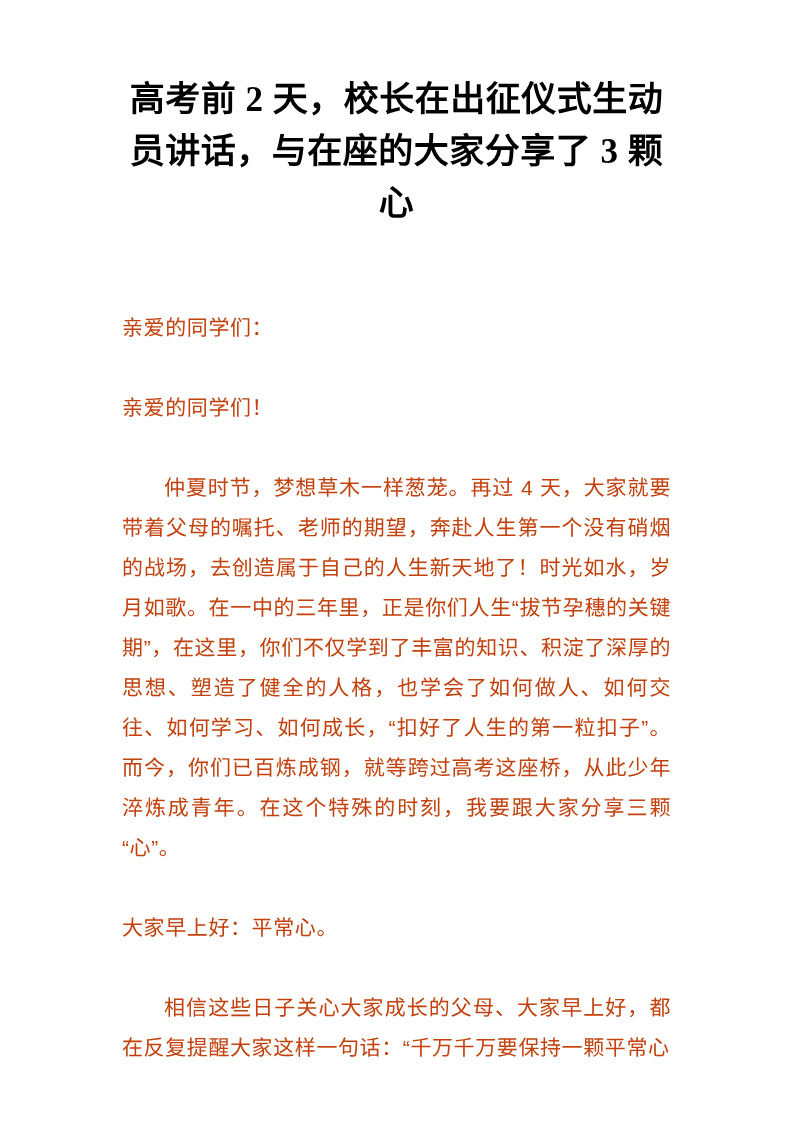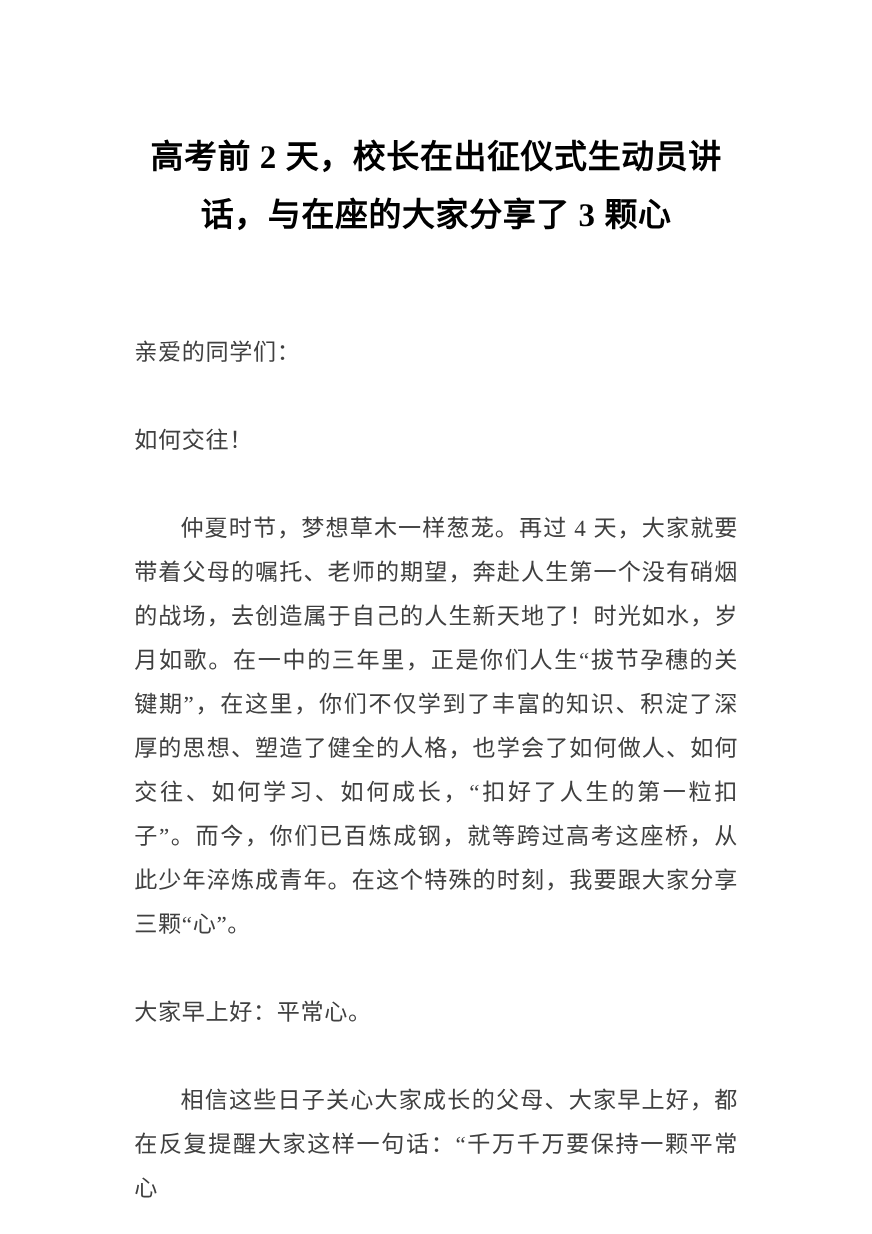--- a/index.html
+++ b/index.html
@@ -22,38 +22,38 @@
   .doc-body {
     position: absolute;
     left: 122px;
     top: 0;
     width: 549px;
   }
 
   
   .doc-title {
     margin: 0;
-    padding-top: 118px;
+    padding-top: 74px;
     font-family: "Liberation Serif", "DejaVu Serif", serif;
     font-weight: bold;
-    font-size: 30px;
+    font-size: 35px;
     line-height: 52px;
     color: #000000;
     text-align: center;
     letter-spacing: 0.5px;
     word-break: break-all;
   }
 
   
   .para {
     margin: 0;
-    font-family: Liberation Serif, serif;
+    font-family: Liberation Sans, sans-serif;
     font-size: 21px;
     line-height: 40px;
-    color: #404040;
+    color: #c2410c;
     text-align: justify;
     text-align-last: left;
     text-justify: inter-ideograph;
     word-break: break-all;
     letter-spacing: 0.6px;
   }
 
   .para.indent {
     text-indent: 2em;
   }
@@ -72,21 +72,21 @@
   <div class="doc-body">
 
     <h1 class="doc-title" id="title-el">高考前 2 天，校长在出征仪式生动员讲话，与在座的大家分享了 3 颗心</h1>
 
     <div class="gap-salutation"></div>
 
     <p class="para">亲爱的同学们：</p>
 
     <div class="gap-greeting"></div>
 
-    <p class="para">如何交往！</p>
+    <p class="para">亲爱的同学们！</p>
 
     <div class="gap-main"></div>
 
     <p class="para indent">仲夏时节，梦想草木一样葱茏。再过 4 天，大家就要带着父母的嘱托、老师的期望，奔赴人生第一个没有硝烟的战场，去创造属于自己的人生新天地了！时光如水，岁月如歌。在一中的三年里，正是你们人生“拔节孕穗的关键期”，在这里，你们不仅学到了丰富的知识、积淀了深厚的思想、塑造了健全的人格，也学会了如何做人、如何交往、如何学习、如何成长，“扣好了人生的第一粒扣子”。而今，你们已百炼成钢，就等跨过高考这座桥，从此少年淬炼成青年。在这个特殊的时刻，我要跟大家分享三颗“心”。</p>
 
     <div class="gap-heading"></div>
 
     <p class="para">大家早上好：平常心。</p>
 
     <div class="gap-last"></div>

